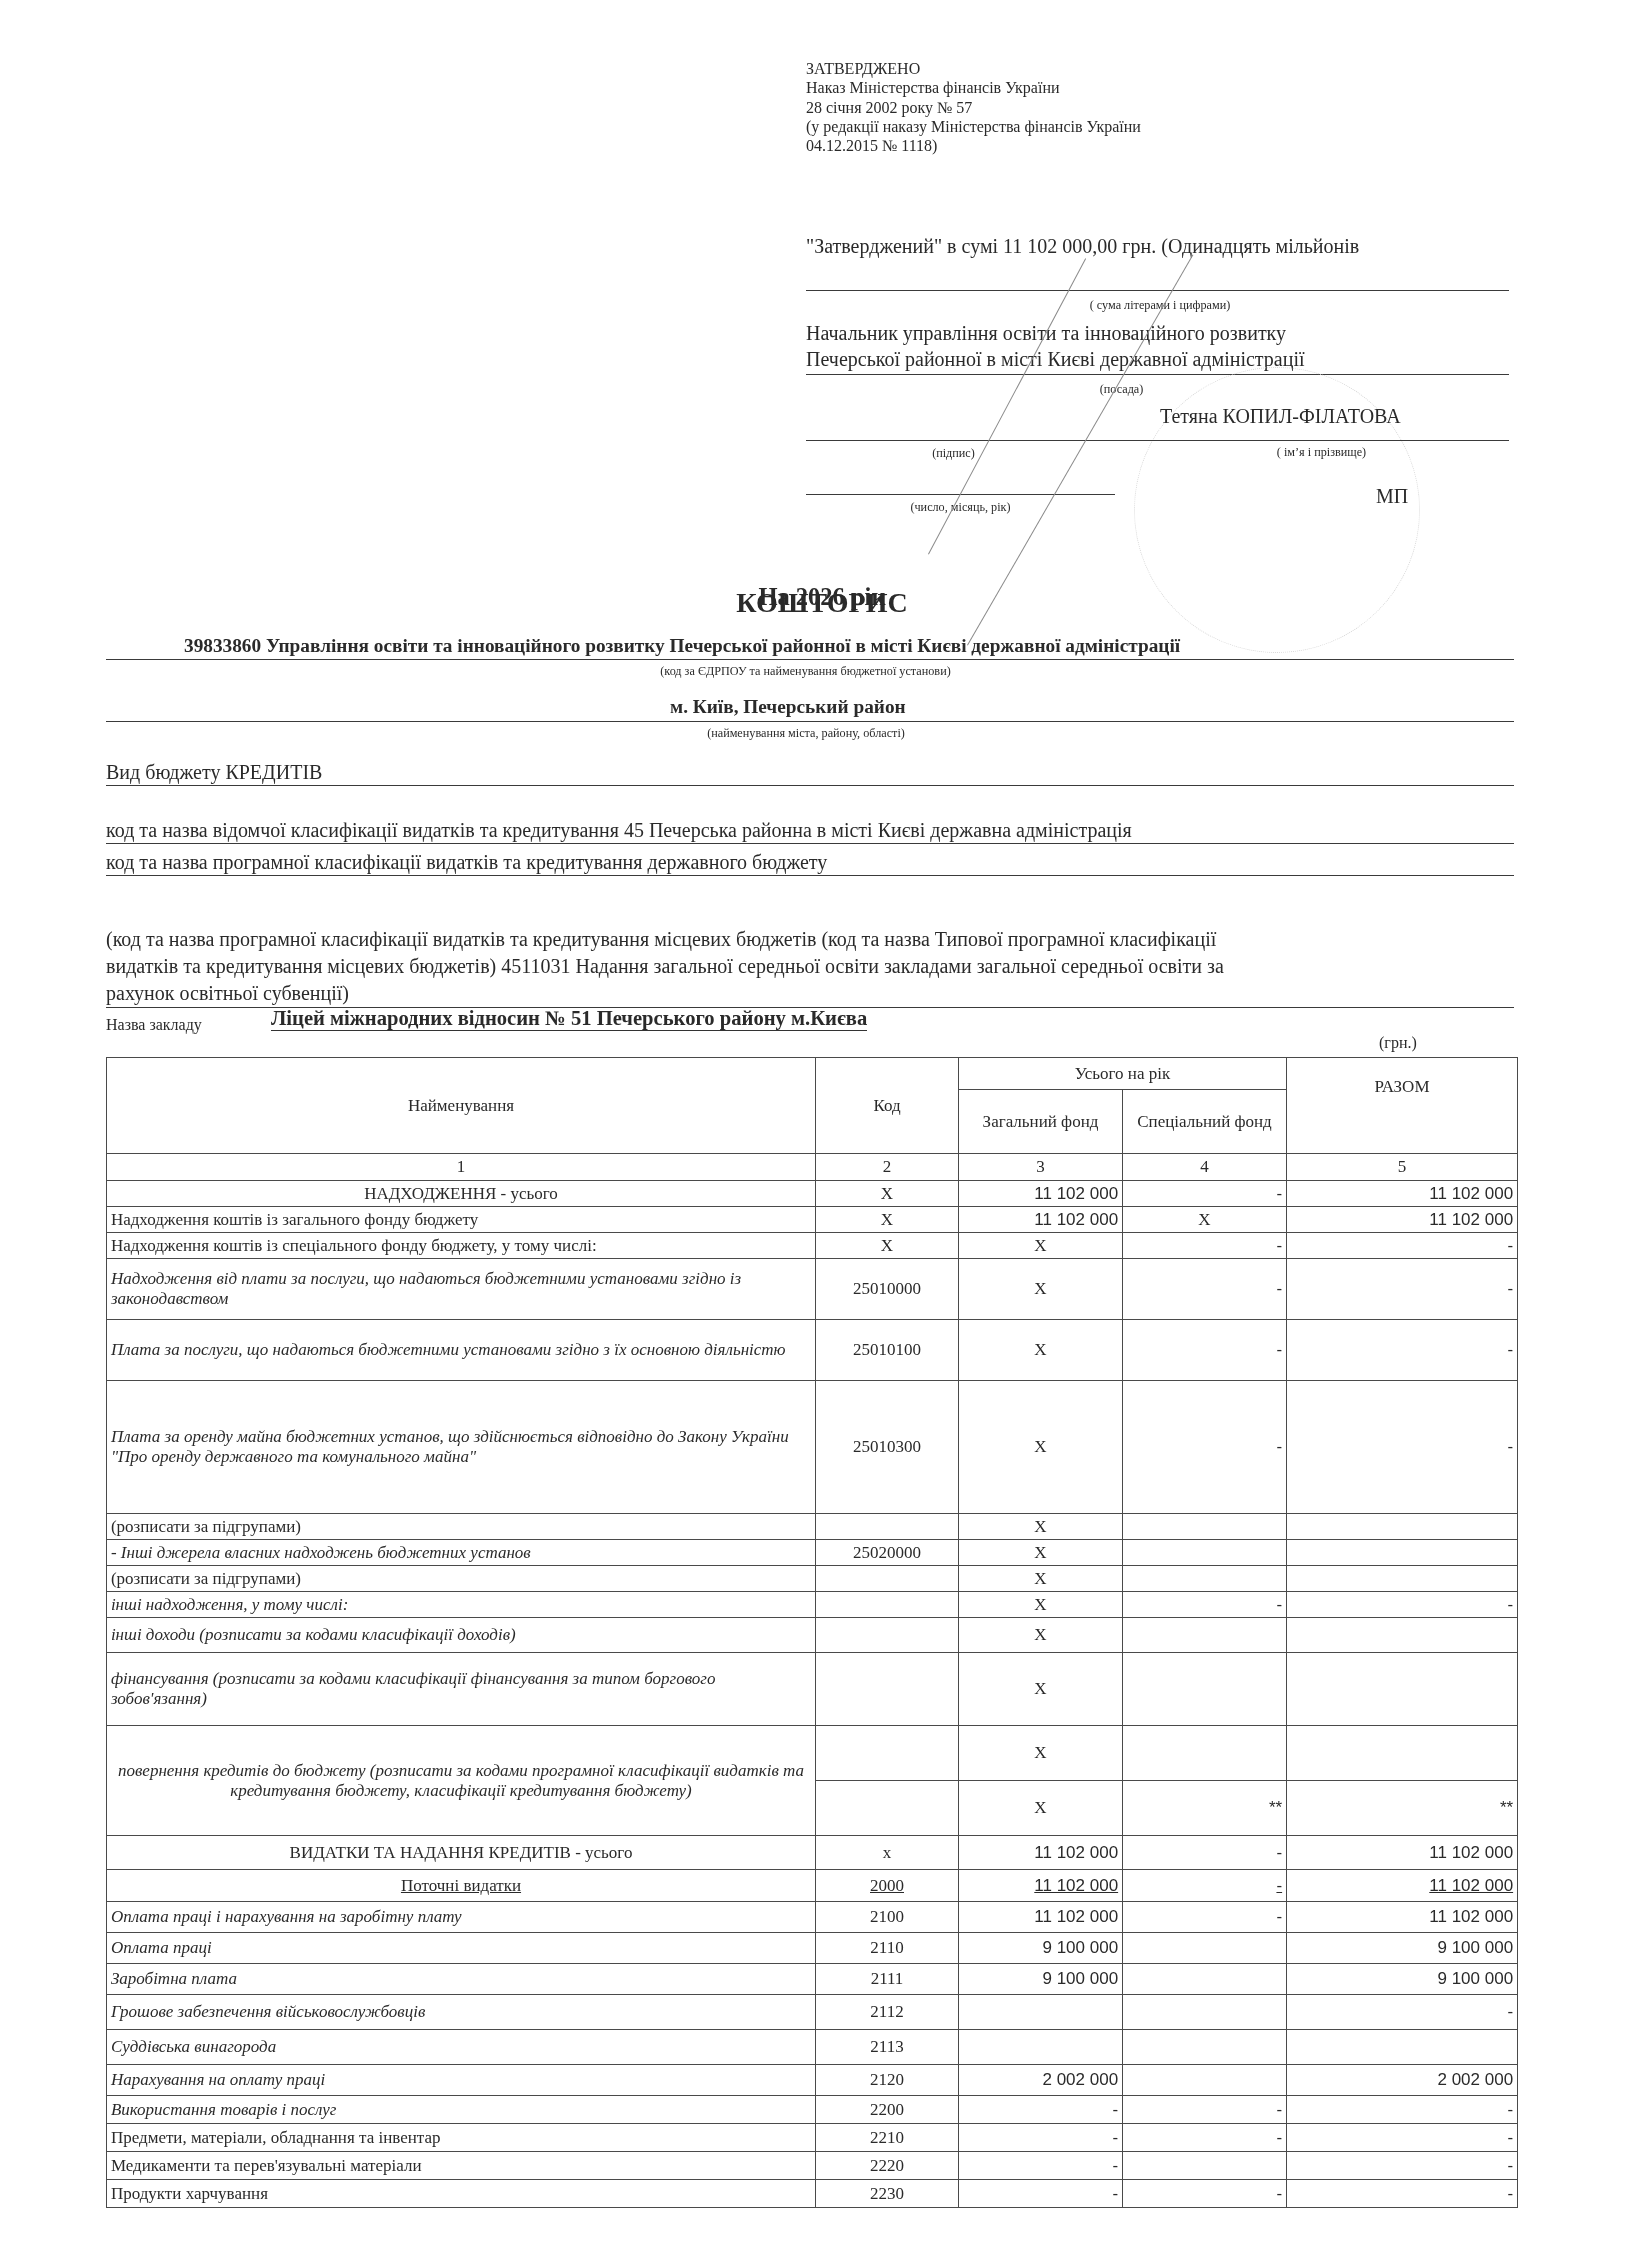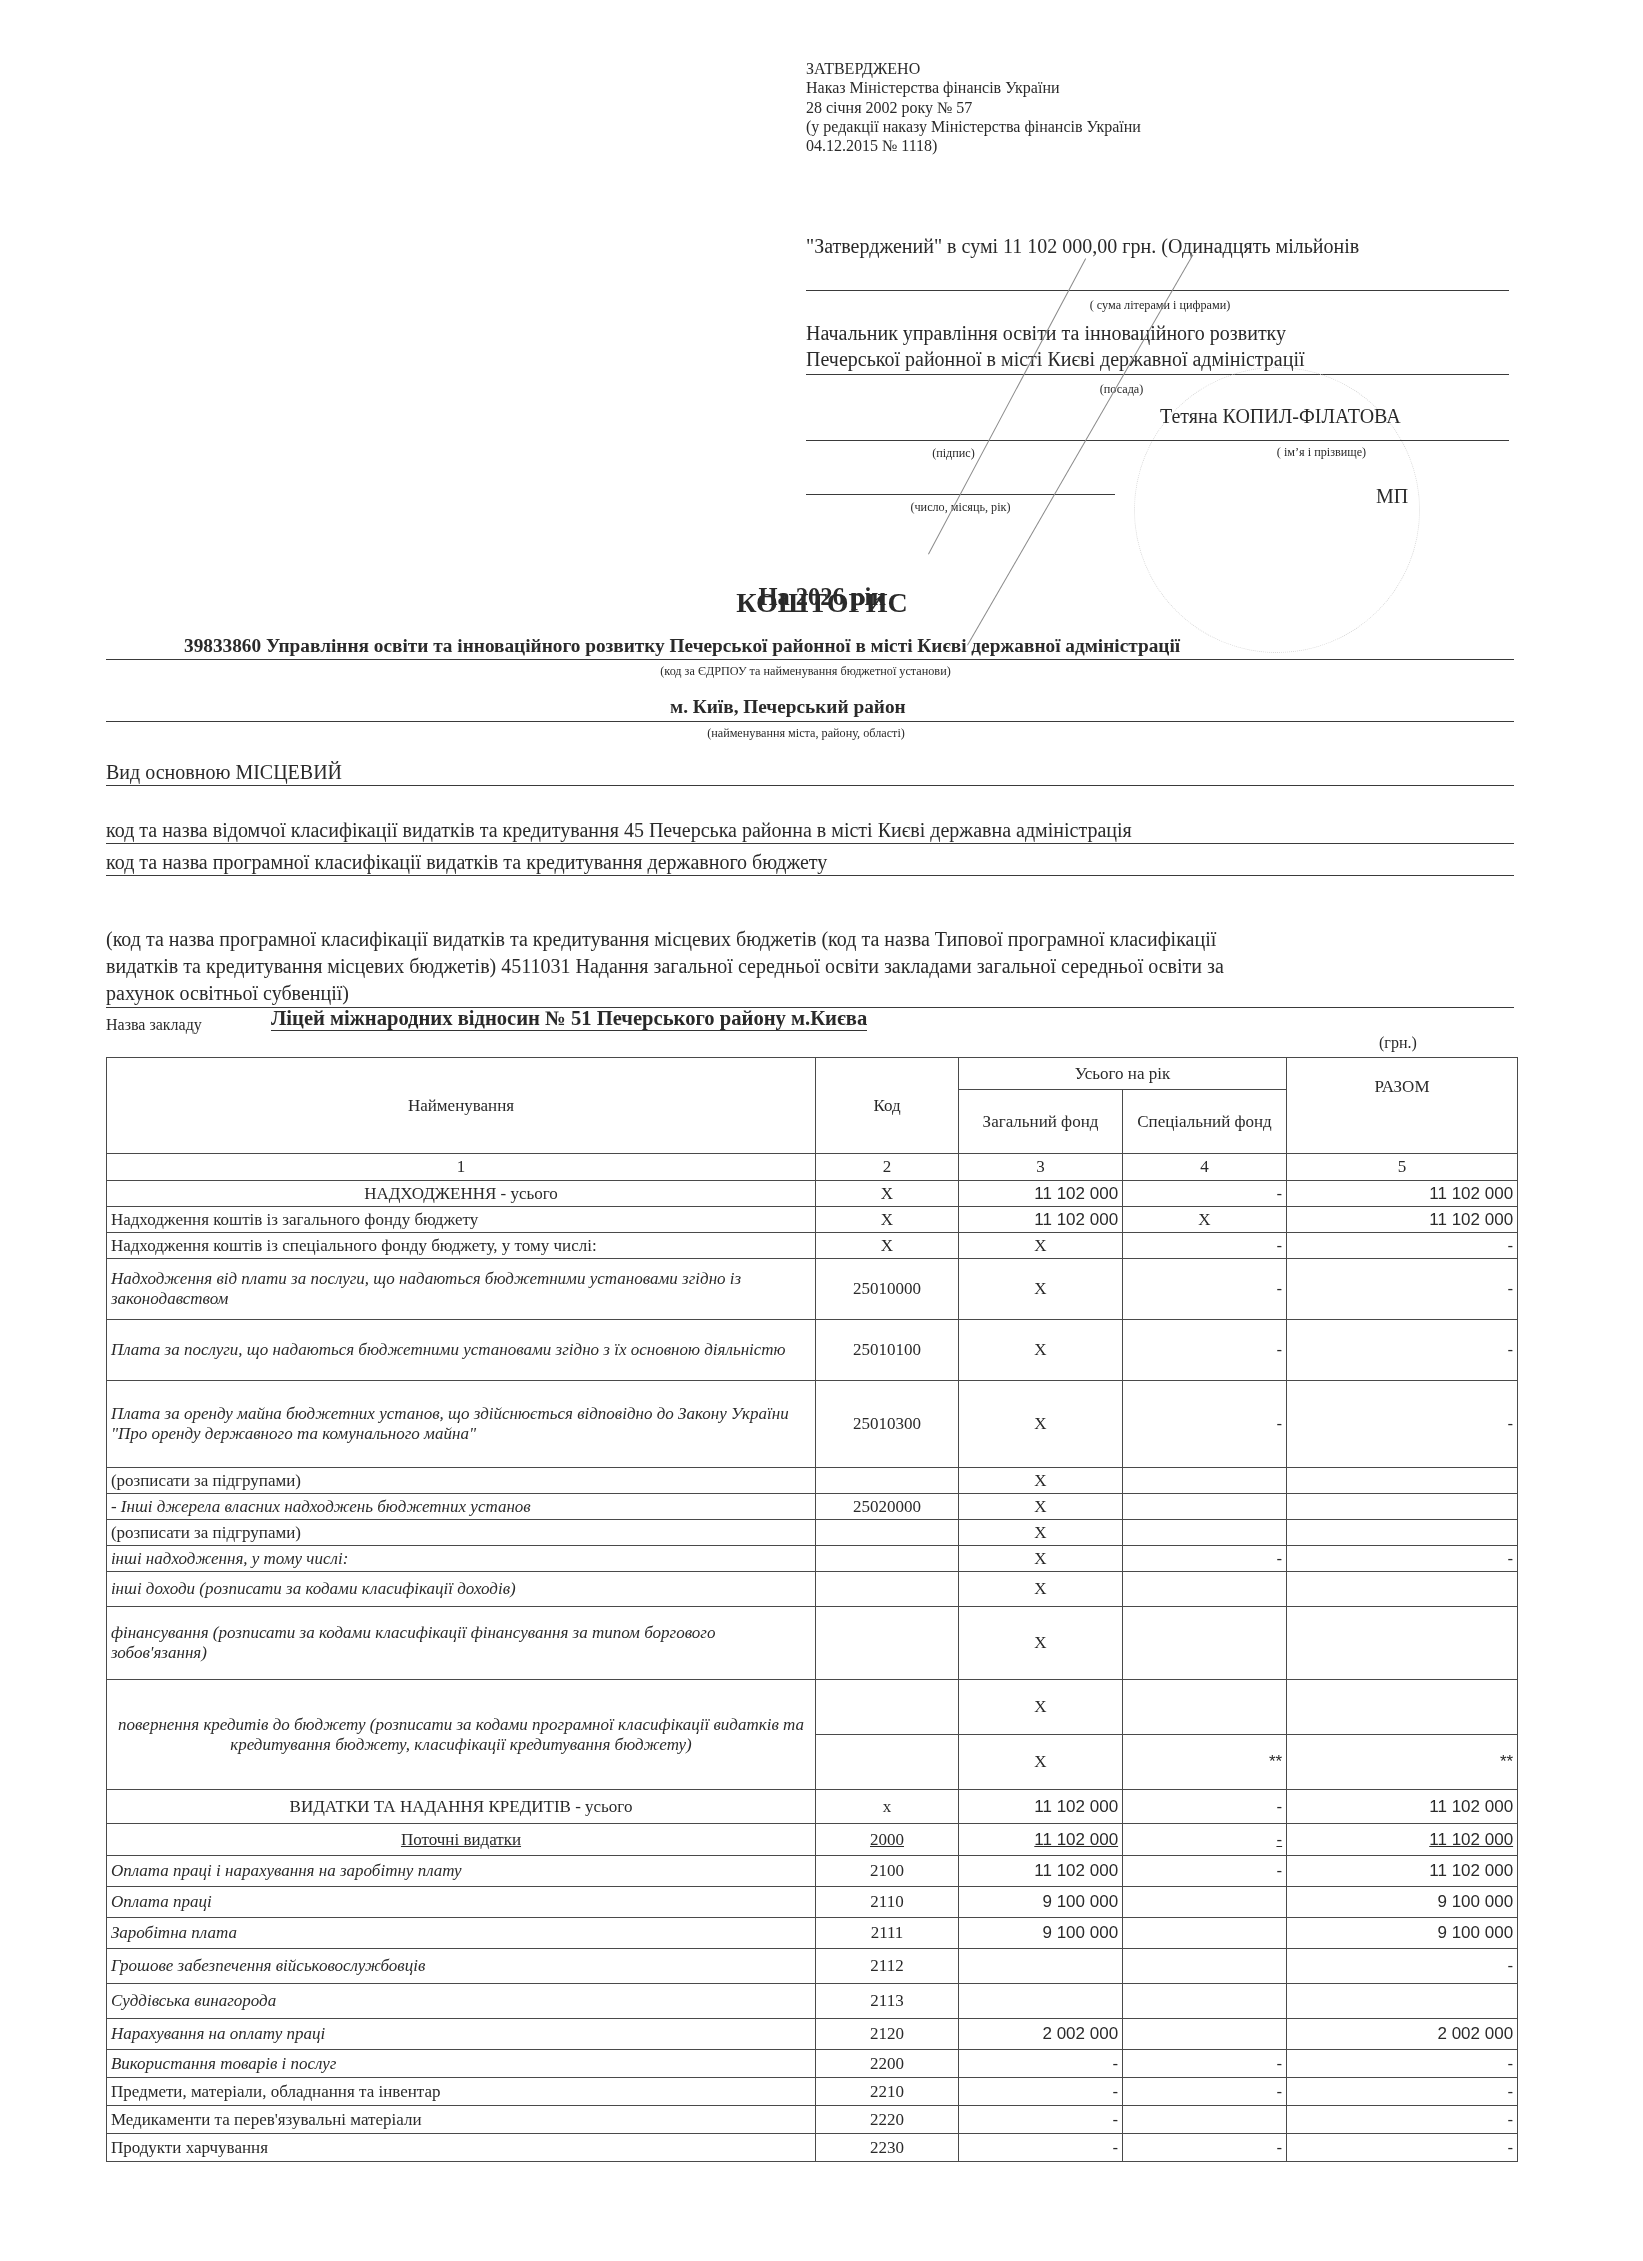--- a/index.html
+++ b/index.html
@@ -70,21 +70,21 @@
 <div class="title" style="top:583px; font-size:24.5px;">На  2026 рік</div>
 
 <div class="line-text bold" style="left:184px; top:635px; font-size:19.3px;">39833860 Управління освіти та інноваційного розвитку Печерської районної в місті Києві державної адміністрації</div>
 <div class="rule" style="left:106px; top:659px; width:1408px;"></div>
 <div class="caption" style="left:580px; top:664px; width:451px;">(код за ЄДРПОУ та найменування  бюджетної установи)</div>
 
 <div class="line-text bold" style="left:670px; top:696px; font-size:19.3px;">м. Київ, Печерський район</div>
 <div class="rule" style="left:106px; top:721px; width:1408px;"></div>
 <div class="caption" style="left:645px; top:726px; width:322px;">(найменування міста, району, області)</div>
 
-<div class="line-text" style="left:106px; top:761px; font-size:20px;">Вид основною  МІСЦЕВИЙ</div>
+<div class="line-text" style="left:106px; top:761px; font-size:20px;">Вид бюджету  КРЕДИТІВ</div>
 <div class="rule" style="left:106px; top:785px; width:1408px;"></div>
 
 <div class="line-text" style="left:106px; top:819px; font-size:20px;">код та назва відомчої класифікації видатків та кредитування   45  Печерська районна в місті Києві державна адміністрація</div>
 <div class="rule" style="left:106px; top:843px; width:1408px;"></div>
 <div class="line-text" style="left:106px; top:851px; font-size:20px;">код та назва програмної класифікації видатків та кредитування державного бюджету</div>
 <div class="rule" style="left:106px; top:875px; width:1408px;"></div>
 
 <div class="line-text" style="left:106px; top:928px; font-size:20px;">(код та назва програмної класифікації видатків та кредитування місцевих бюджетів (код та назва Типової програмної класифікації</div>
 <div class="line-text" style="left:106px; top:955px; font-size:20px;">видатків та кредитування місцевих бюджетів)    4511031  Надання загальної середньої освіти закладами загальної середньої освіти за</div>
 <div class="line-text" style="left:106px; top:982px; font-size:20px;">рахунок освітньої субвенції)</div>
@@ -149,21 +149,21 @@
     <td class="num">-</td>
     <td class="num">-</td>
   </tr>
   <tr style="height:61px;">
     <td class="name it">Плата за послуги, що надаються бюджетними установами згідно з їх основною діяльністю</td>
     <td class="code">25010100</td>
     <td class="code">X</td>
     <td class="num">-</td>
     <td class="num">-</td>
   </tr>
-  <tr style="height:87px;">
+  <tr style="height:133px;">
     <td class="name it">Плата за оренду майна бюджетних установ, що здійснюється відповідно до Закону України "Про оренду державного та комунального майна"</td>
     <td class="code">25010300</td>
     <td class="code">X</td>
     <td class="num">-</td>
     <td class="num">-</td>
   </tr>
   <tr style="height:26px;">
     <td class="name">(розписати за підгрупами)</td>
     <td class="code"></td>
     <td class="code">X</td>

